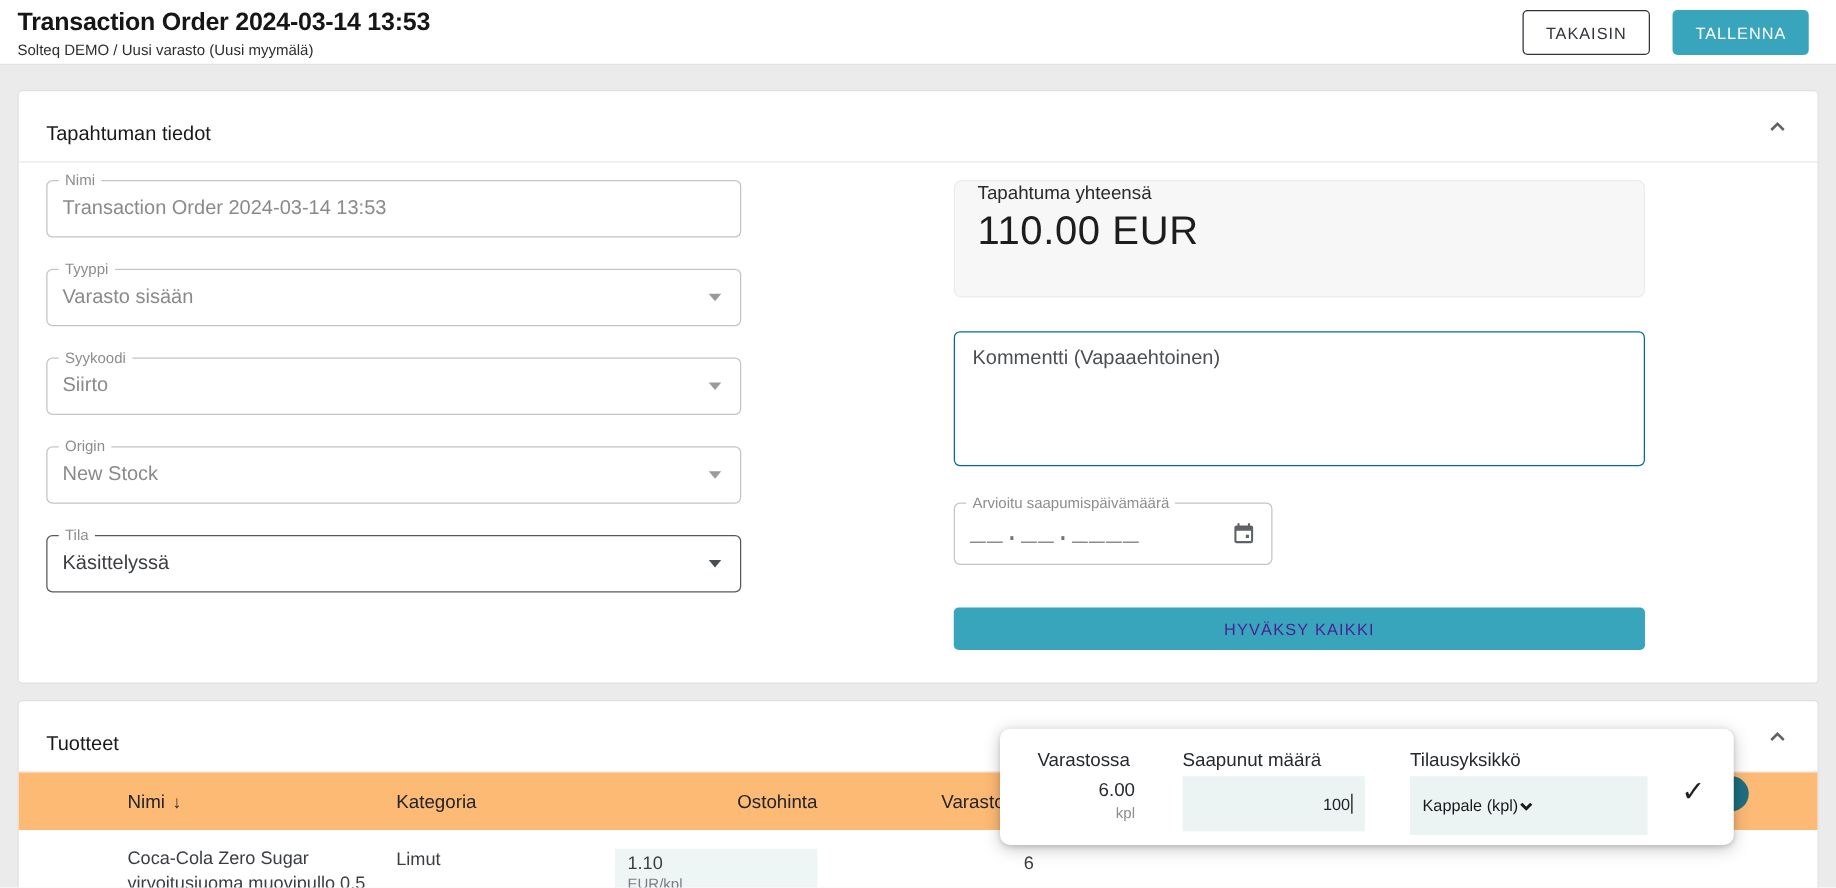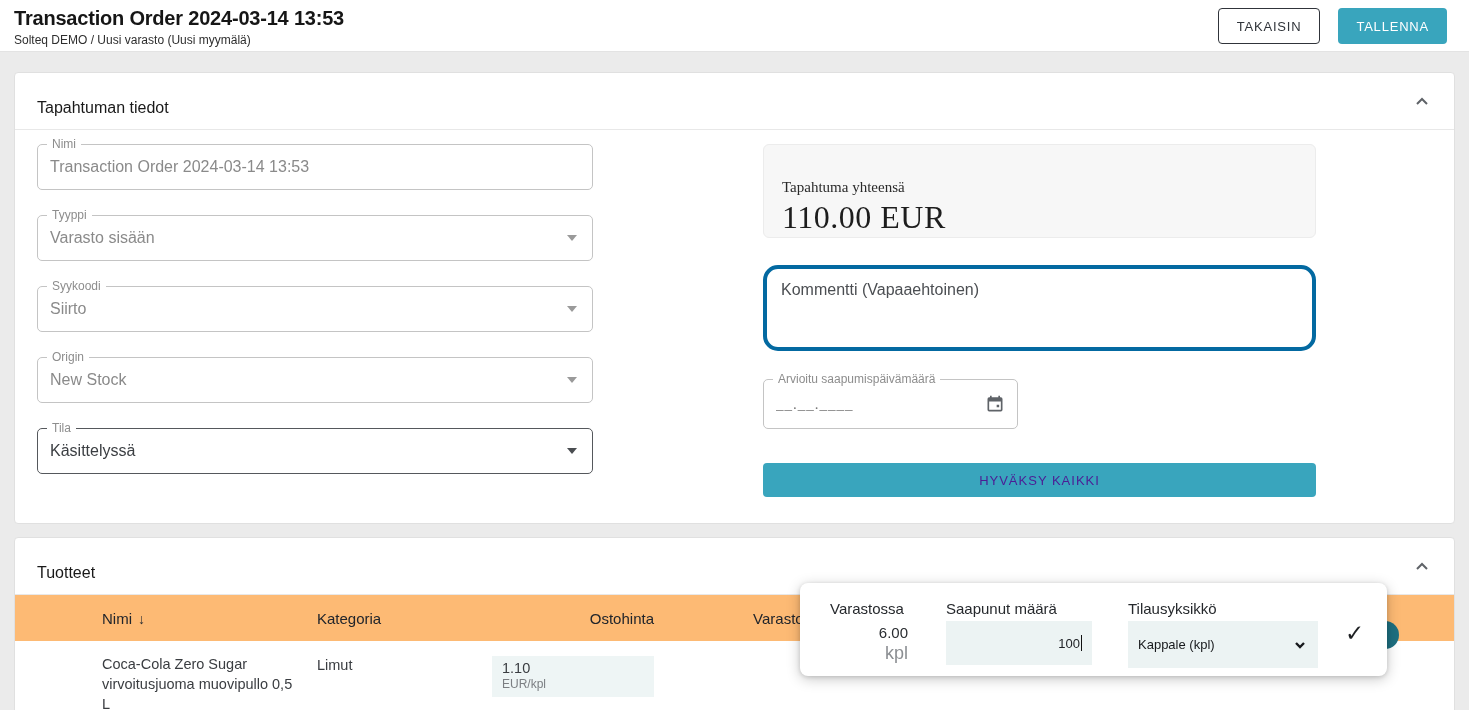--- a/index.html
+++ b/index.html
@@ -89,46 +89,45 @@
     border-top: 6px solid #9a9a9a;
     margin-right: 3px;
   }
   .field.enabled .arrow-down-icon { border-top-color: #4a4d51; }
 
   .total-card {
     background: #f7f7f7;
     border: 1px solid #ececec;
     border-radius: 6px;
     height: 94px;
-    padding: 34px 18px;
+    padding: 1px 18px;
     margin-bottom: 27px;
-    font-family: Liberation Serif, serif;
   }
   .total-label { font-size: 15px; color: #2a2a2a; }
   .total-value { font-size: 32px; color: #1d1d1d; margin-top: 3px; letter-spacing: 0.5px; }
 
   .comment-box {
-    width: 100%; height: 86px;
-    border: 4px solid #0369a1;
-    border-radius: 15px;
+    width: 100%; height: 108px;
+    border: 1px solid #0369a1;
+    border-radius: 5px;
     resize: none;
     font-family: "Liberation Sans", sans-serif;
     font-size: 16px;
     padding: 12px 14px;
     color: #3c3c3c;
     margin-bottom: 24px;
     outline: none;
   }
   .comment-box::placeholder { color: #4b4e52; opacity: 1; }
 
   .eta-field { width: 255px; height: 50px; margin-bottom: 34px; }
   .eta-input {
     border: none; outline: none; width: 100%;
-    font-family: Liberation Serif, serif;
-    font-size: 15px; color: #404040; background: transparent; letter-spacing: 1px;
+    font-family: Liberation Mono, monospace;
+    font-size: 21px; color: #404040; background: transparent; letter-spacing: 1px;
   }
   .calendar-icon { width: 20px; height: 20px; fill: #5f6368; cursor: pointer; flex-shrink: 0; }
 
   .approve-btn {
     width: 100%; height: 34px;
     background: var(--accent);
     color: #4c1d95; border: none; border-radius: 4px;
     font-family: "Liberation Sans", sans-serif;
     font-size: 13px; letter-spacing: 1px; cursor: pointer;
   }
@@ -165,34 +164,34 @@
     border-radius: 8px;
     box-shadow: 0 3px 14px rgba(0,0,0,0.22), 0 1px 4px rgba(0,0,0,0.14);
     display: flex;
     align-items: flex-start;
     padding: 17px 0 0 30px;
     z-index: 5;
   }
   .pe-label { font-size: 15px; color: #26292d; margin-bottom: 4px; }
   .pe-stock { width: 78px; }
   .pe-stock .pe-val { text-align: right; font-size: 15px; color: #2a2d31; margin-top: 7px; }
-  .pe-stock .pe-unit { text-align: right; font-size: 18px; color: #8b8e92; margin-top: 2px; }
+  .pe-stock .pe-unit { text-align: right; font-size: 12px; color: #8b8e92; margin-top: 2px; }
   .pe-received { width: 146px; margin-left: 38px; }
   .received-input-wrap {
     background: #ecf3f3; height: 44px; display: flex; align-items: center; justify-content: flex-end; padding-right: 10px;
   }
   .received-input {
     border: none; outline: none; background: transparent;
     font-family: "Liberation Sans", sans-serif;
     font-size: 13px; color: #202327; text-align: right; width: 100%;
   }
   .text-cursor { width: 1px; height: 16px; background: #111; margin-left: 1px; }
   .pe-unit-group { width: 190px; margin-left: 36px; }
   .unit-select {
-    background: #ecf3f3; height: 47px; display: flex; align-items: center; justify-content: space-between;
+    background: #ecf3f3; height: 47px; display: flex; align-items: center; justify-content: flex-start;
     padding: 0 12px 0 10px; font-size: 13px; color: #17191c; cursor: pointer;
   }
   .select-chevron { width: 12px; height: 12px; stroke: #17191c; stroke-width: 2.4; fill: none; }
   .pe-check { margin-left: 27px; margin-top: 22px; font-size: 23px; color: #1e2023; cursor: pointer; line-height: 1; }
 
   .row-action-circle {
     position: absolute;
     left: 1371px; top: 621px;
     width: 28px; height: 28px;
     border-radius: 50%;

